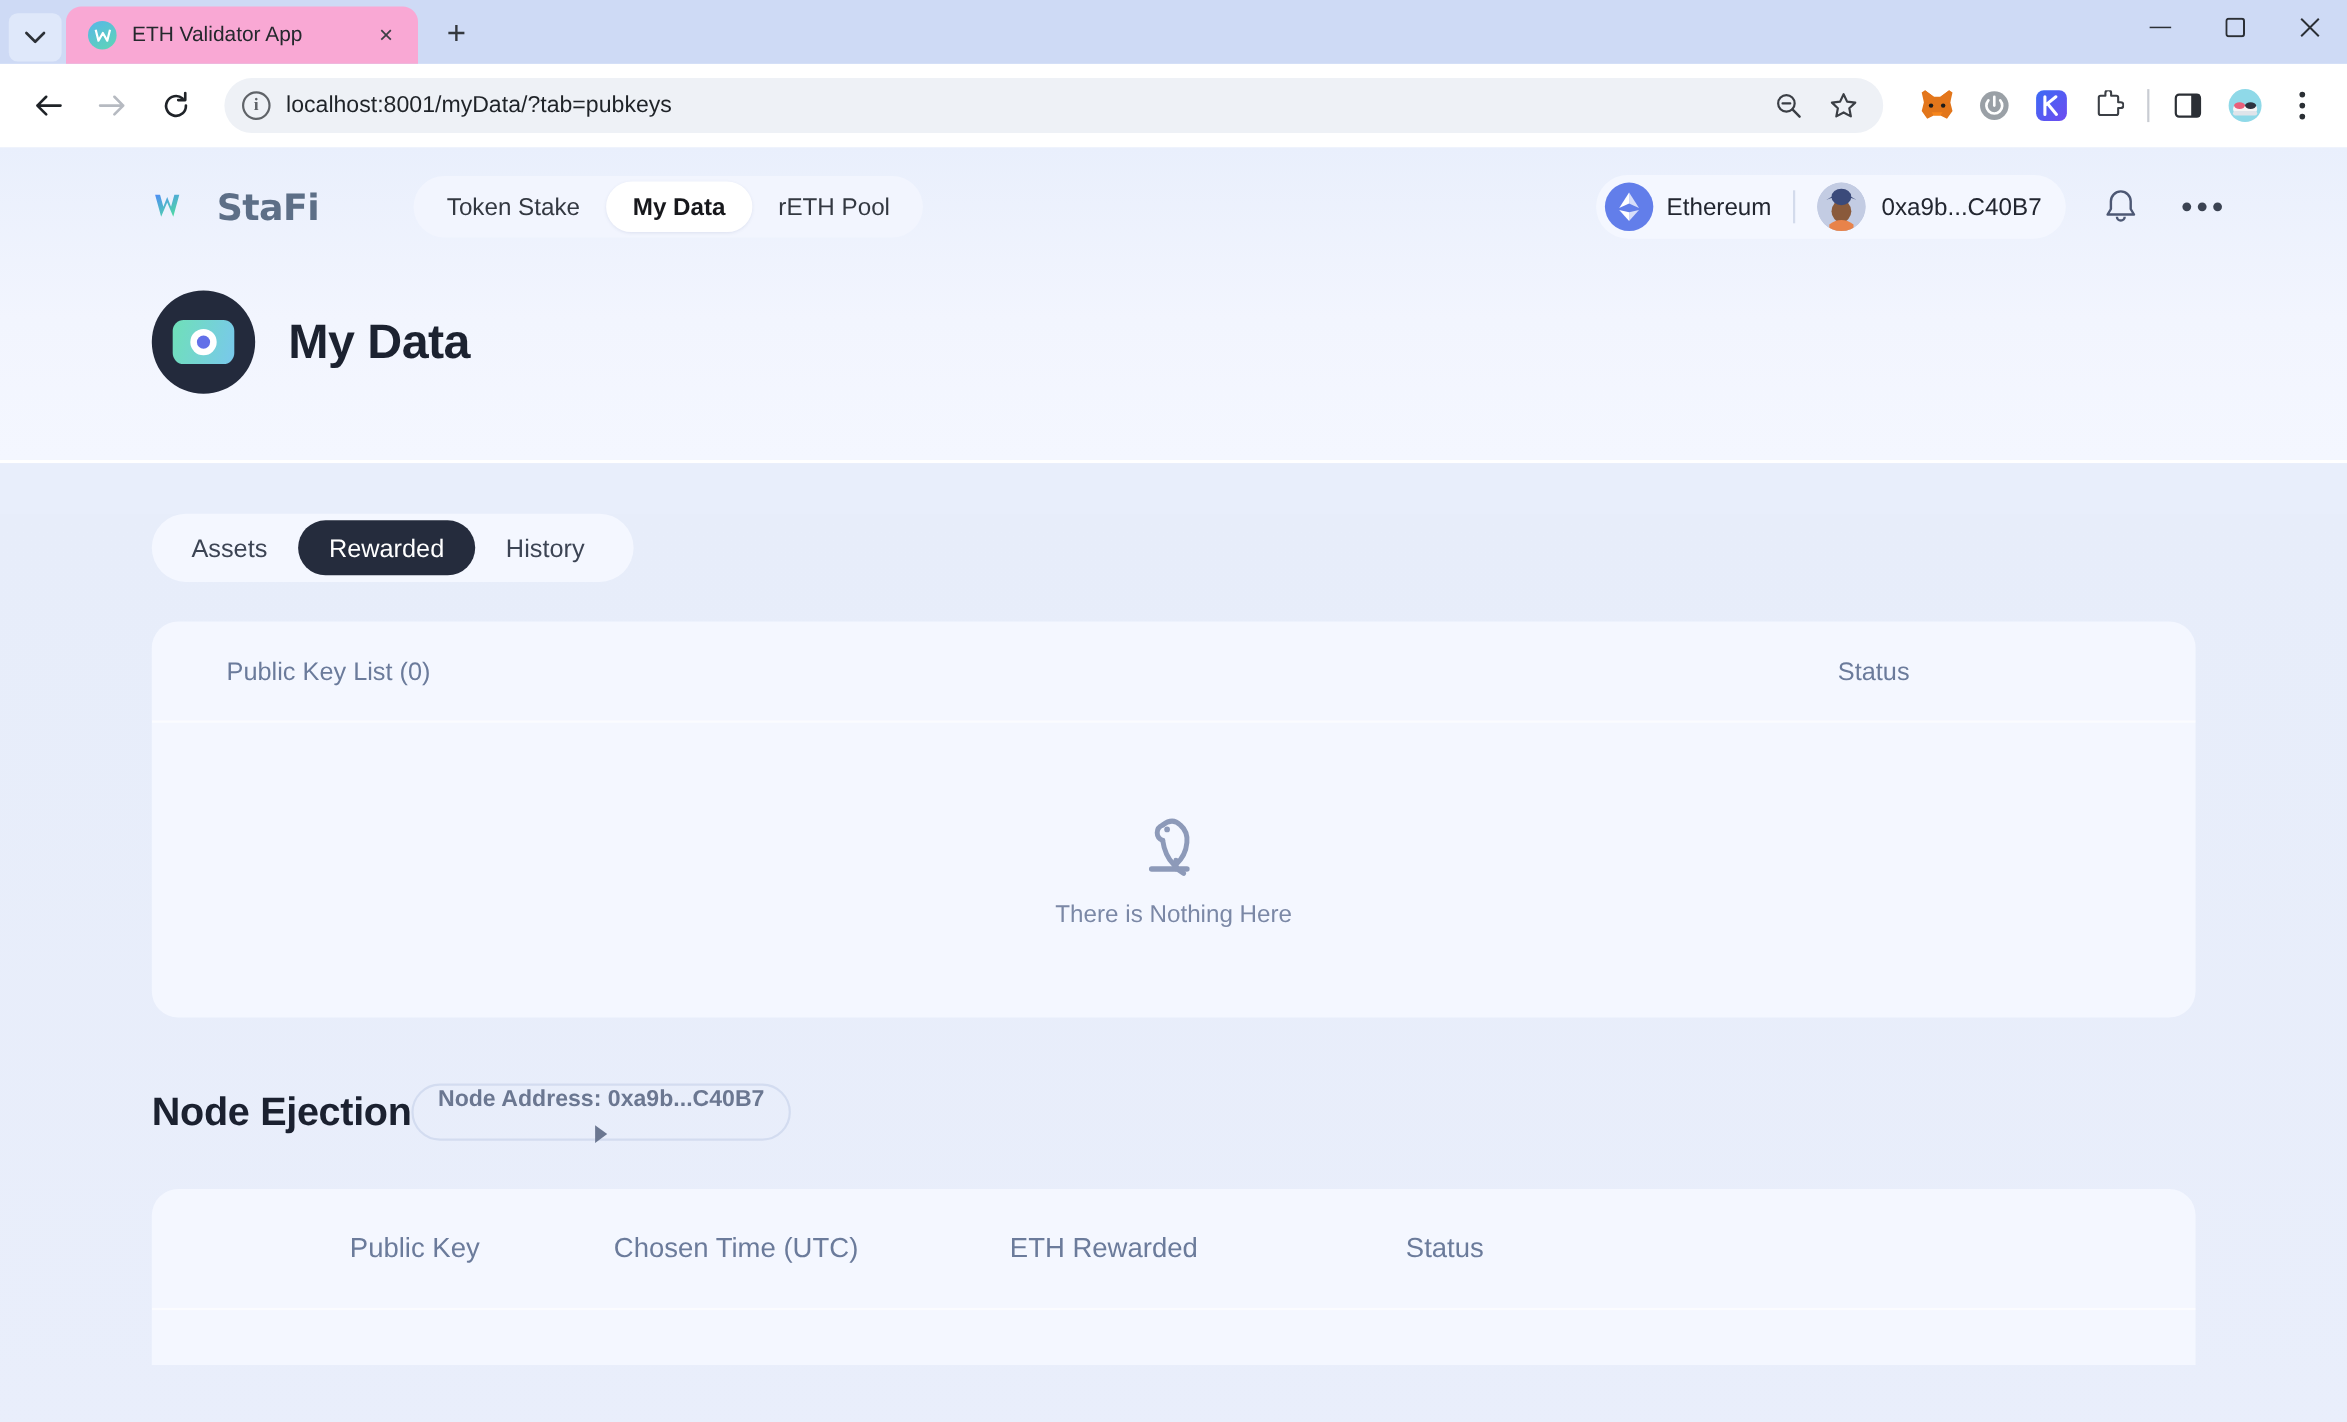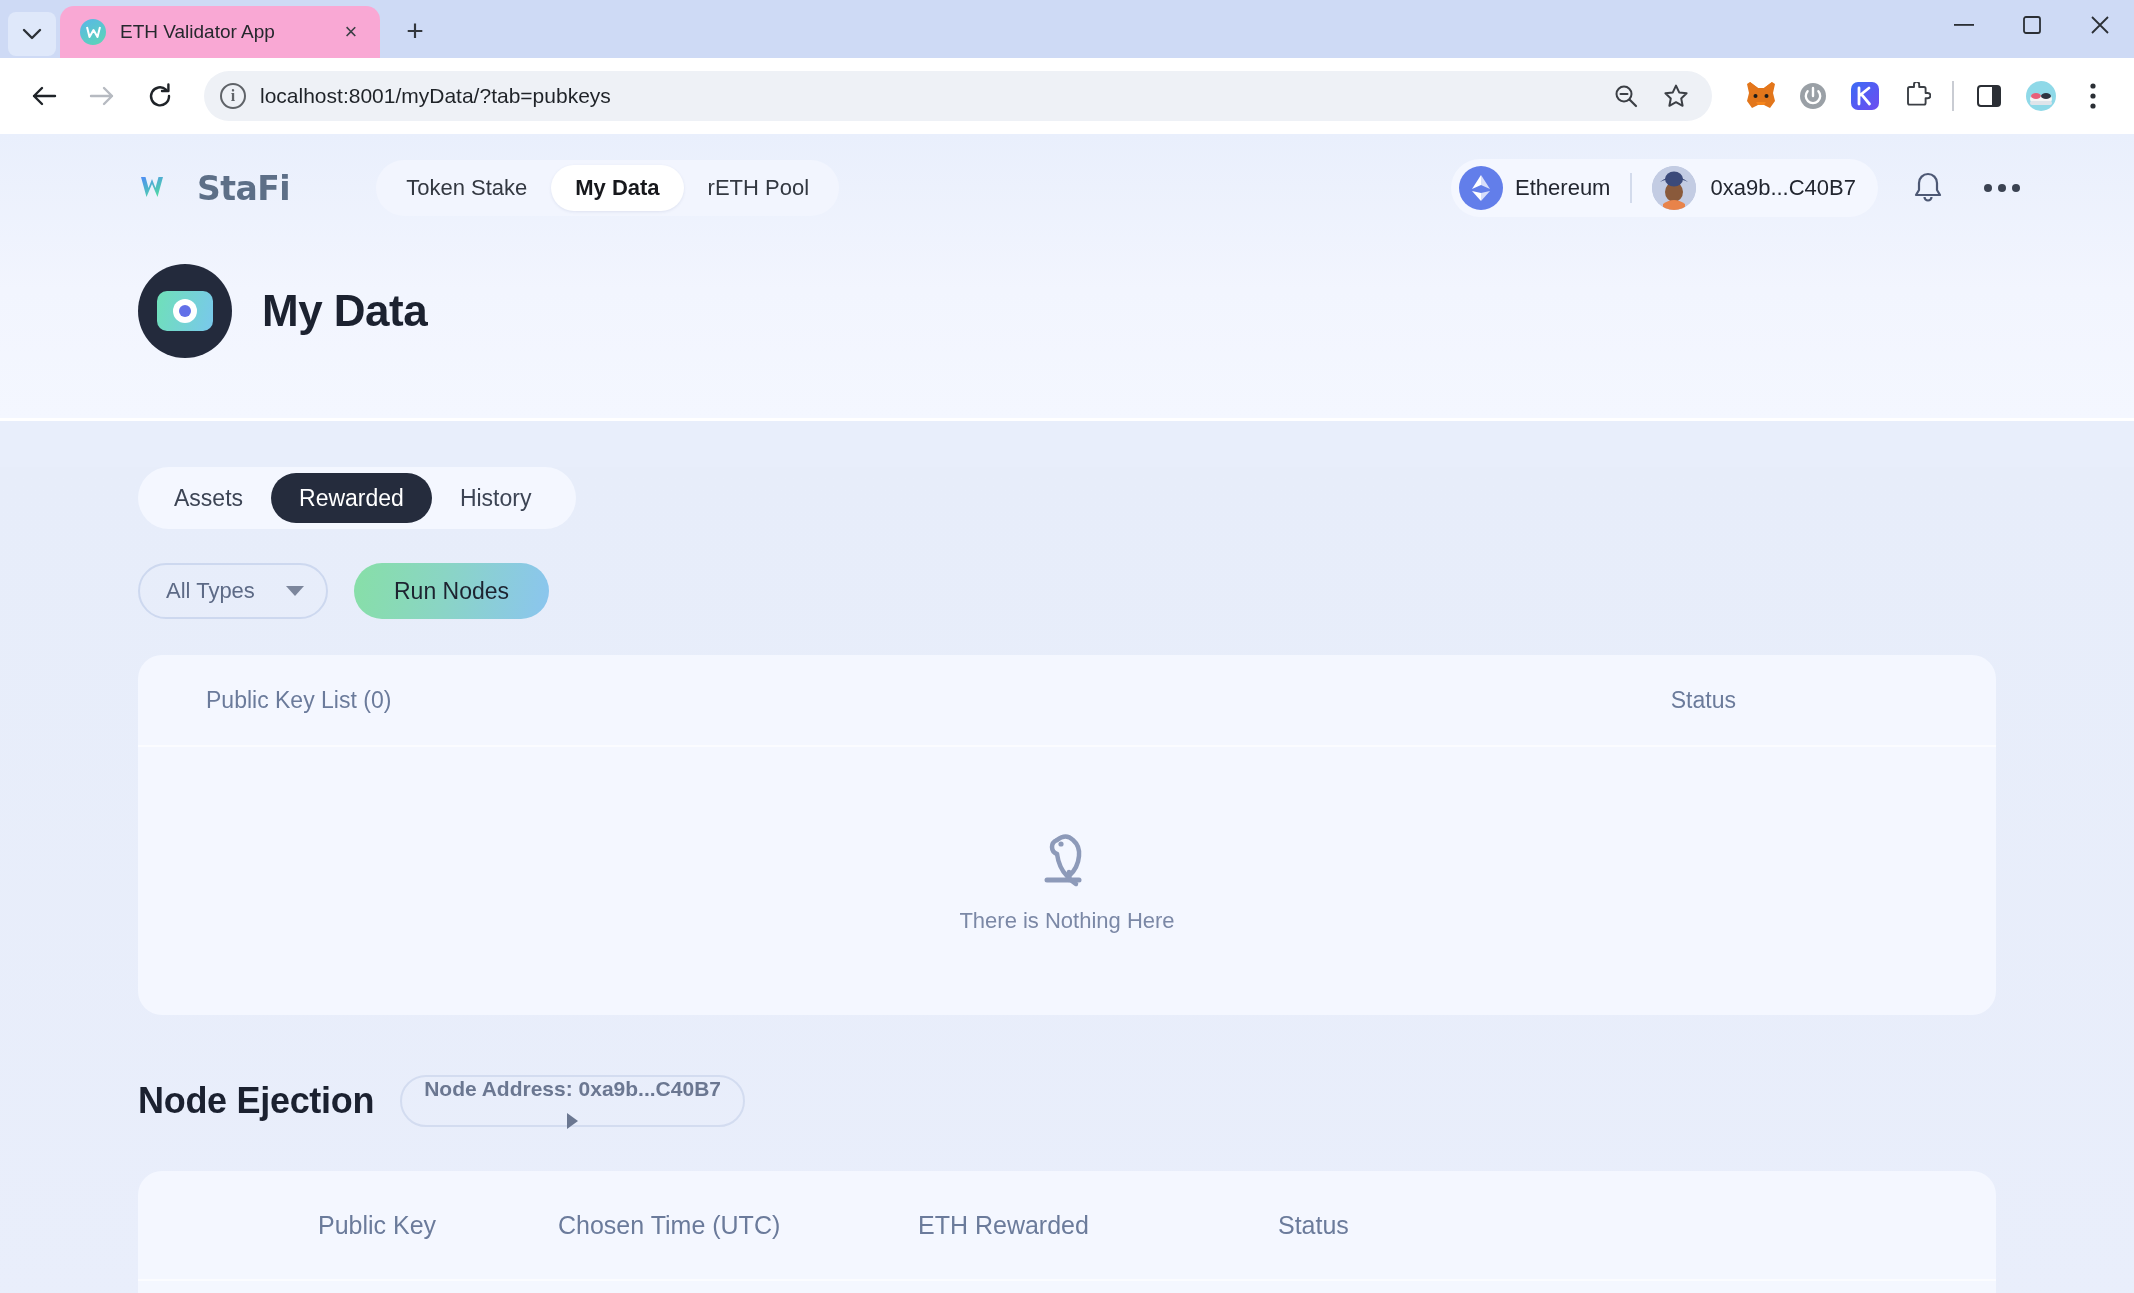--- a/index.html
+++ b/index.html
@@ -206,21 +206,21 @@
   }
   .card-head .ch-left { padding-left: 68px; font-size: 23px; color: #6b7b9b; }
   .card-head .ch-right { margin-left: auto; padding-right: 260px; font-size: 23px; color: #6b7b9b; }
   .card-body {
     height: 268px; display: flex; flex-direction: column;
     align-items: center; justify-content: center; gap: 12px;
   }
   .empty-text { font-size: 22px; color: #7b88a6; }
 
   .section-head {
-    margin-top: 60px; display: flex; align-items: center; gap: 26px;
+    margin-top: 60px; display: flex; align-items: center; 
   }
   .section-title { font-size: 36px; font-weight: bold; color: #1b2130; letter-spacing: -0.3px; }
   .node-addr-pill {
     height: 52px; border: 2px solid #d3dcf0; border-radius: 26px;
     display: flex; align-items: center; gap: 12px; padding: 0 22px; cursor: pointer; flex-direction: column;
   }
   .node-addr-pill span { font-size: 21px; color: #6b7791; font-weight: bold; }
   .tri-right {
     width: 0; height: 0; border-top: 8px solid transparent;
     border-bottom: 8px solid transparent; border-left: 11px solid #6b7791;
@@ -456,27 +456,20 @@
 
     <div class="page-bottom">
       <div class="content">
 
         <div class="tabs-pill">
           <div class="tp">Assets</div>
           <div class="tp active">Rewarded</div>
           <div class="tp">History</div>
         </div>
 
-        <div class="controls">
-          <div class="select-pill">
-            <span>All Types</span>
-            <div class="caret"></div>
-          </div>
-          <button class="run-btn">Run Nodes</button>
-        </div>
 
         <div class="card">
           <div class="card-head">
             <div class="ch-left">Public Key List (0)</div>
             <div class="ch-right">Status</div>
           </div>
           <div class="card-body">
             <svg width="64" height="68" viewBox="0 0 64 68">
               <path d="M22 12 q9 -7 16 0 q7 6 6 16 q-1 12 -10 20" stroke="#8d9ab9" stroke-width="4.5" fill="none" stroke-linecap="round"></path>
               <path d="M22 12 q-5 2 -5 7 q0 5 5 7" stroke="#8d9ab9" stroke-width="4.5" fill="none" stroke-linecap="round"></path>

